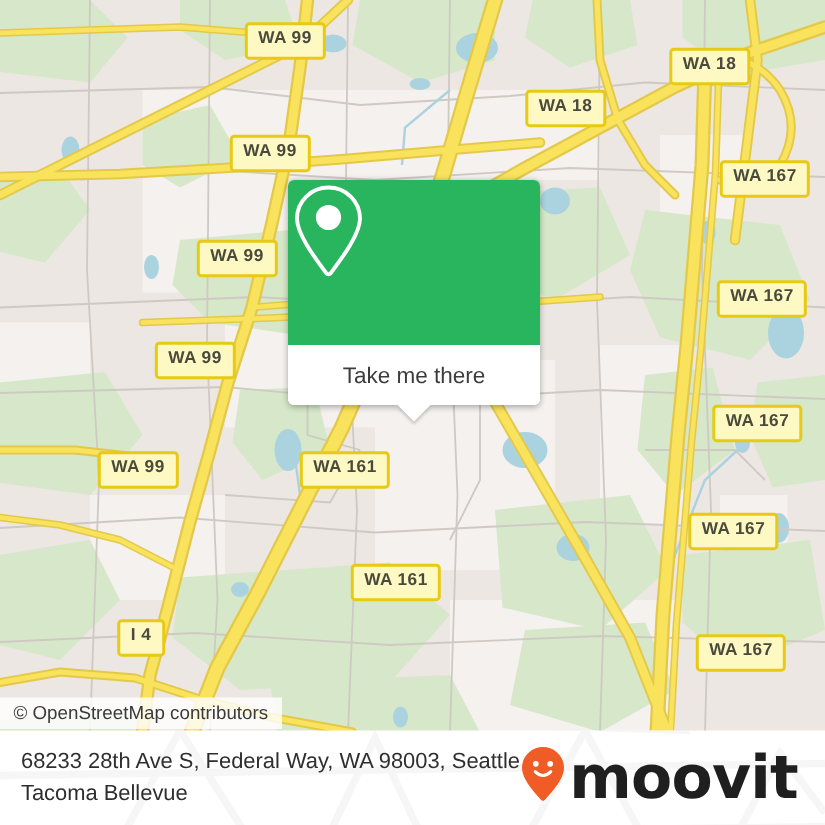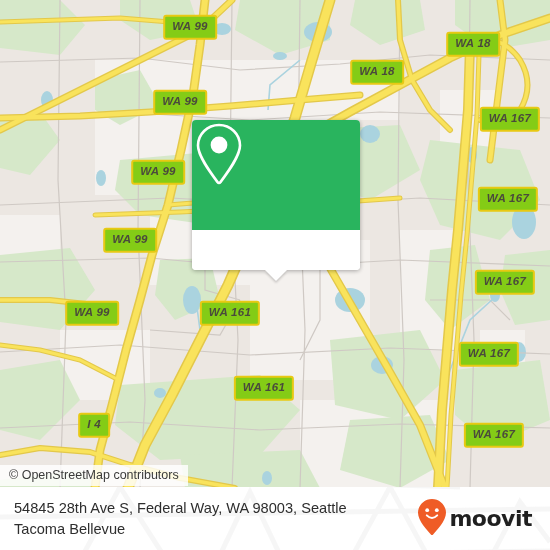--- a/index.html
+++ b/index.html
@@ -14,33 +14,32 @@
   .map{
     position:absolute;left:0;top:0;width:550px;height:488px;
     background:#ece7e2;
     overflow:hidden;
   }
   .map svg{position:absolute;left:0;top:0;}
 
   
   .shield{
     position:absolute;
-    background:#84cc16;
+    background:#fef9c3;
     border:2px solid #e8c913;
     border-radius:3px;
     color:#4a4a3c;
     font-weight:bold;
     font-size:11.5px;
     line-height:1;
     letter-spacing:.3px;
     padding:4px 7px 5px 7px;
     white-space:nowrap;
     transform:translate(-50%,-50%);
     font-family:"Liberation Sans","DejaVu Sans",sans-serif;
-    font-style:italic;
   }
 
   
   .card{
     position:absolute;
     left:192px;top:120px;
     width:168px;
     border-radius:4px;
     box-shadow:0 1px 4px rgba(0,0,0,.32);
     background:#ffffff;
@@ -106,21 +105,21 @@
     color:#2e2e2e;
     max-width:375px;
   }
   .logo{
     flex:0 0 auto;
     display:flex;align-items:center;gap:2px;
     margin-left:auto;
     padding-right:4px;
   }
   .logo-word{
-    font-size:22px;
+    font-size:40px;
     font-weight:bold;
     color:#1f1f1f;
     letter-spacing:-0.5px;
     font-family:"DejaVu Sans","Liberation Sans",sans-serif;
     line-height:1;
   }
 </style>
 </head>
 <body>
 
@@ -294,41 +293,42 @@
     <div class="card">
       <div class="card-green">
         <span>
           <svg width="54" height="68" viewBox="0 0 54 68" fill="none">
             <path d="M27 5 C15.4 5 6 14.2 6 25.6 C6 36 18 52 25.6 62.2 C26.3 63.1 27.7 63.1 28.4 62.2 C36 52 48 36 48 25.6 C48 14.2 38.6 5 27 5 Z" stroke="#ffffff" stroke-width="2.6" fill="none" stroke-linejoin="round"></path>
             <circle cx="27" cy="25" r="8.4" fill="#ffffff"></circle>
           </svg>
         </span>
       </div>
       <div class="card-foot">
+        <span>Take me there</span>
         <span class="card-tail"></span>
       </div>
     </div>
 
     <div class="attrib">© OpenStreetMap contributors</div>
   </div>
 
   <div class="footer">
     <svg class="footer-watermark" width="550" height="150" viewBox="0 0 550 150">
       <g stroke="#eeeeee" stroke-width="5" fill="none">
         <path d="M60,150 L120,40 L190,150"></path>
         <path d="M200,150 L250,45 L300,150"></path>
         <path d="M330,150 L390,40 L450,150"></path>
         <path d="M0,70 L550,62"></path>
         <path d="M0,112 L550,104"></path>
         <path d="M470,150 L520,55 L550,95"></path>
         <path d="M140,30 L460,40"></path>
       </g>
     </svg>
     <div class="footer-inner">
-      <div class="footer-addr">54845 28th Ave S, Federal Way, WA 98003, Seattle Tacoma Bellevue</div>
+      <div class="footer-addr">68233 28th Ave S, Federal Way, WA 98003, Seattle Tacoma Bellevue</div>
       <div class="logo">
         <span>
           <svg width="30" height="38" viewBox="0 0 30 38">
             <path d="M15 1 C7.3 1 1 7.2 1 14.8 C1 23 10.5 32.5 13.9 36.4 C14.5 37.1 15.5 37.1 16.1 36.4 C19.5 32.5 29 23 29 14.8 C29 7.2 22.7 1 15 1 Z" fill="#ef5c26"></path>
             <circle cx="10.2" cy="12.2" r="1.9" fill="#ffffff"></circle>
             <circle cx="19.8" cy="12.2" r="1.9" fill="#ffffff"></circle>
             <path d="M9.8 17.4 Q15 22.6 20.2 17.4" stroke="#ffffff" stroke-width="2" fill="none" stroke-linecap="round"></path>
           </svg>
         </span>
         <span class="logo-word">moovit</span>

